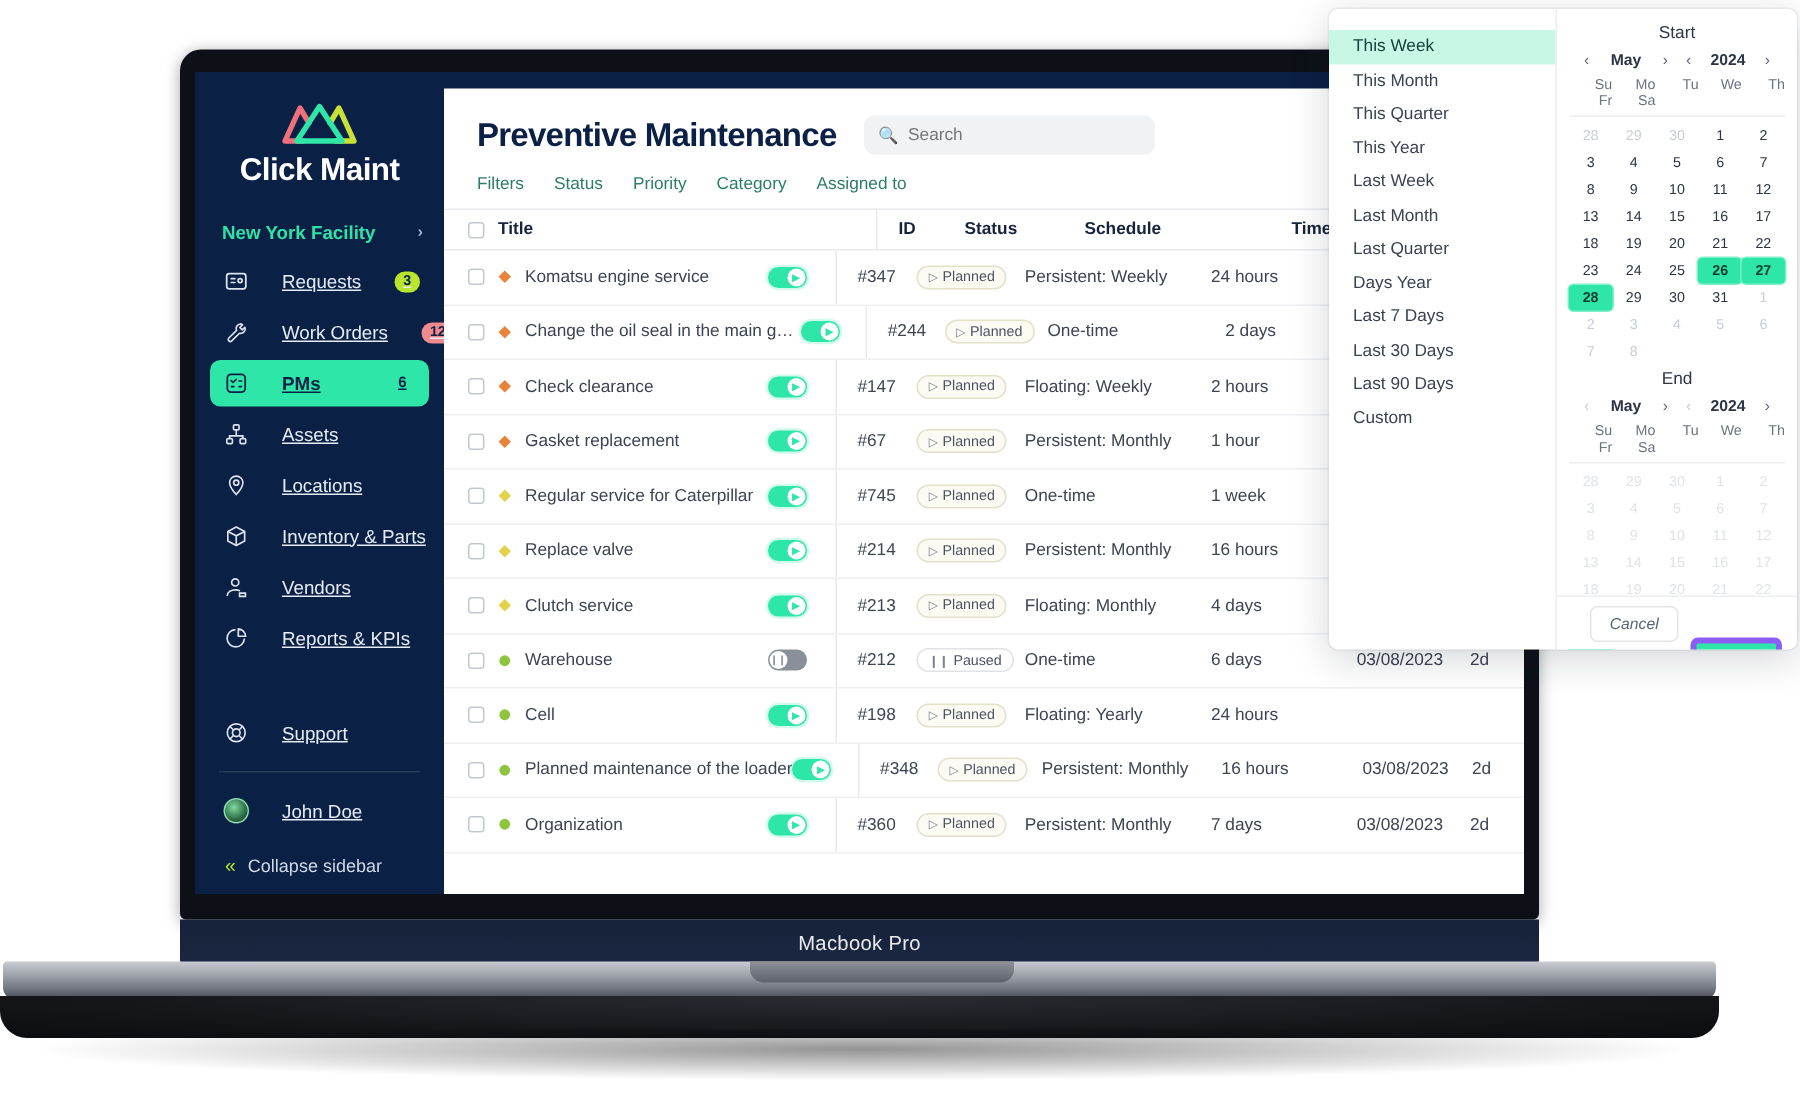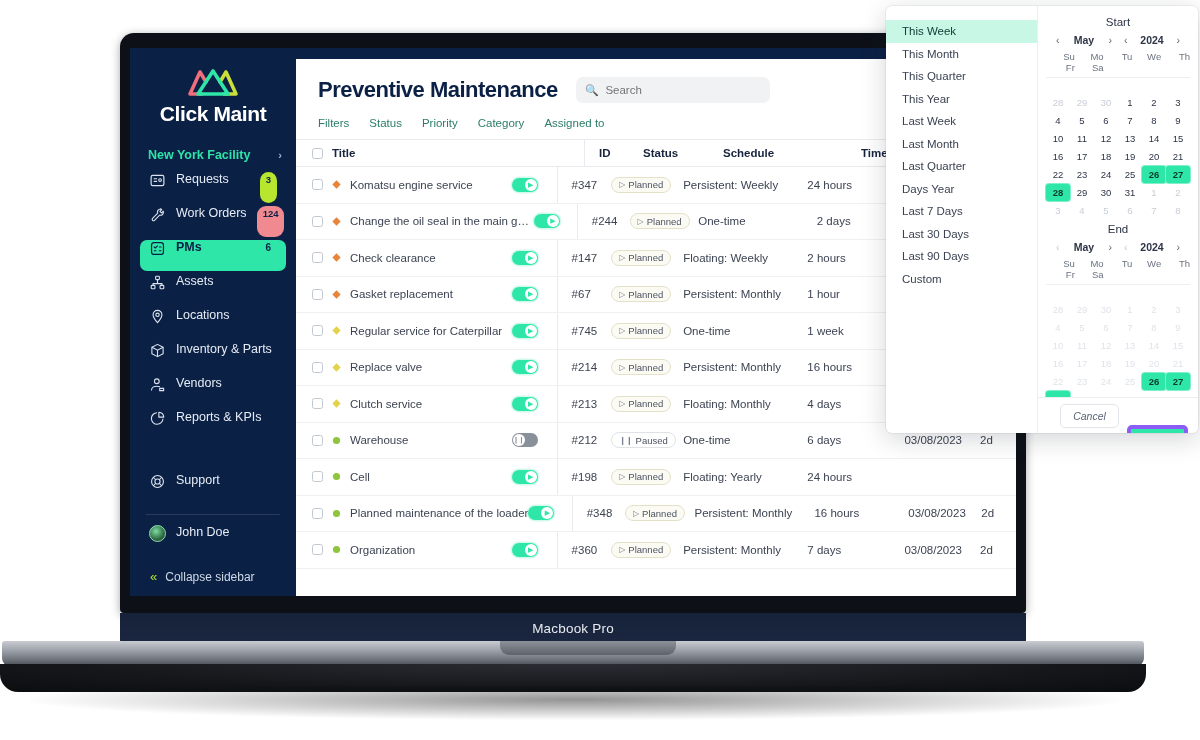--- a/index.html
+++ b/index.html
@@ -68,23 +68,23 @@
     font-size: 21px; font-weight: 700; letter-spacing: -.4px;
     margin-top: 4px; color:#fff;
   }
   .facility {
     display:flex; align-items:center; justify-content:space-between;
     margin: 22px 14px 10px 18px; color: #2fe3a8; font-size: 12.5px; font-weight: 600;
   }
   .facility .chev { color:#9fb2cc; font-size: 11px; }
   .nav { margin-top: 4px; }
   .nav-item {
-    display:flex; gap:10px;
+    display:flex; align-items:center; gap:22px;
     height: 31px; margin: 3px 10px; padding: 0 9px;
-    border-radius: 7px; font-size: 12.5px; color:#e6ecf5; cursor:pointer;
+    border-radius: 7px; font-size: 12.5px; color:#e6ecf5; cursor:pointer;text-decoration:underline;
   }
   .nav-item .ic { width:17px; height:17px; flex: 0 0 17px; display:block; }
   .nav-item .lbl { flex:1; white-space:nowrap; }
   .nav-item.active { background:#2ee6a8; color:#0b2045; font-weight:600; }
   .nav-item.active .lbl { color:#0b2045; }
   .badge {
     font-size:9.5px; font-weight:700; border-radius:9px; padding:1.5px 6px; color:#0b2045;
   }
   .badge.green { background:#b8e62e; }
   .badge.red { background:#f08a90; }
@@ -187,21 +187,21 @@
   .preset.sel { background:#c9f7e6; color:#12403a; }
   .cals { flex:1; padding: 6px 8px 0 8px; }
   .cal { }
   .cal-title { text-align:center; font-size:11.5px; color:#2c3446; padding: 4px 0 6px; }
   .cal-nav { display:flex; align-items:center; font-size:10.5px; color:#2c3446; padding: 0 4px 5px 4px; }
   .cal-nav .grp { flex:1; display:flex; align-items:center; justify-content:space-between; padding: 0 6px; }
   .cal-nav .grp b { font-weight:700; font-size:10.5px; }
   .cal-nav .arw { color:#5a6376; cursor:pointer; }
   .cal-nav .arw.dim { color:#c4cad4; }
   .dow { display:grid; grid-template-columns: repeat(5, 1fr); font-size:9.5px; color:#6b7280; text-align:right; padding-bottom:4px; }
-  .grid { display:grid; grid-template-columns: repeat(6, 1fr); gap:1px 0; border-top:1px solid #eceef1; padding-top:16px; }
+  .grid { display:grid; grid-template-columns: repeat(5, 1fr); gap:1px 0; border-top:1px solid #eceef1; padding-top:4px; }
   .day { height:17px; display:flex; align-items:center; justify-content:center; font-size:9.5px; color:#2c3446; border-radius:3px; cursor:pointer; }
   .day.mut { color:#c8cdd6; }
   .day.sel { background:#2ee6a8; color:#0b3b2d; font-weight:600; box-shadow:0 0 0 1px #7ff0c9; }
   .day.faded { color:#dfe3e9; }
   .pfoot {
     position:absolute; left:152px; right:0; bottom:0; height:36px;
     display:flex; align-items:center; justify-content:flex-end; gap:8px; padding: 0 10px;
     border-top:1px solid #eceef1; background:#fff;font-style:italic;
   }
   .btn { font-size:10.5px; border-radius:5px; padding: 5px 12px; cursor:pointer; }

